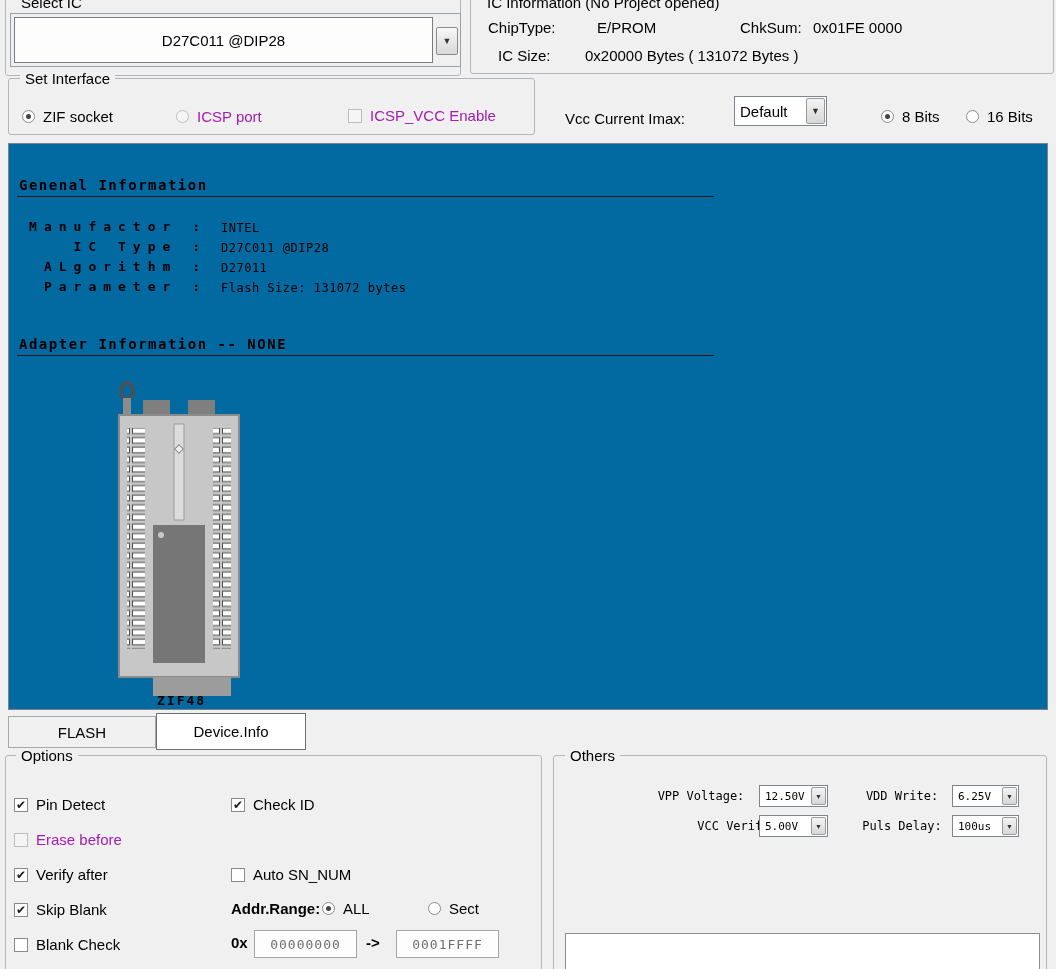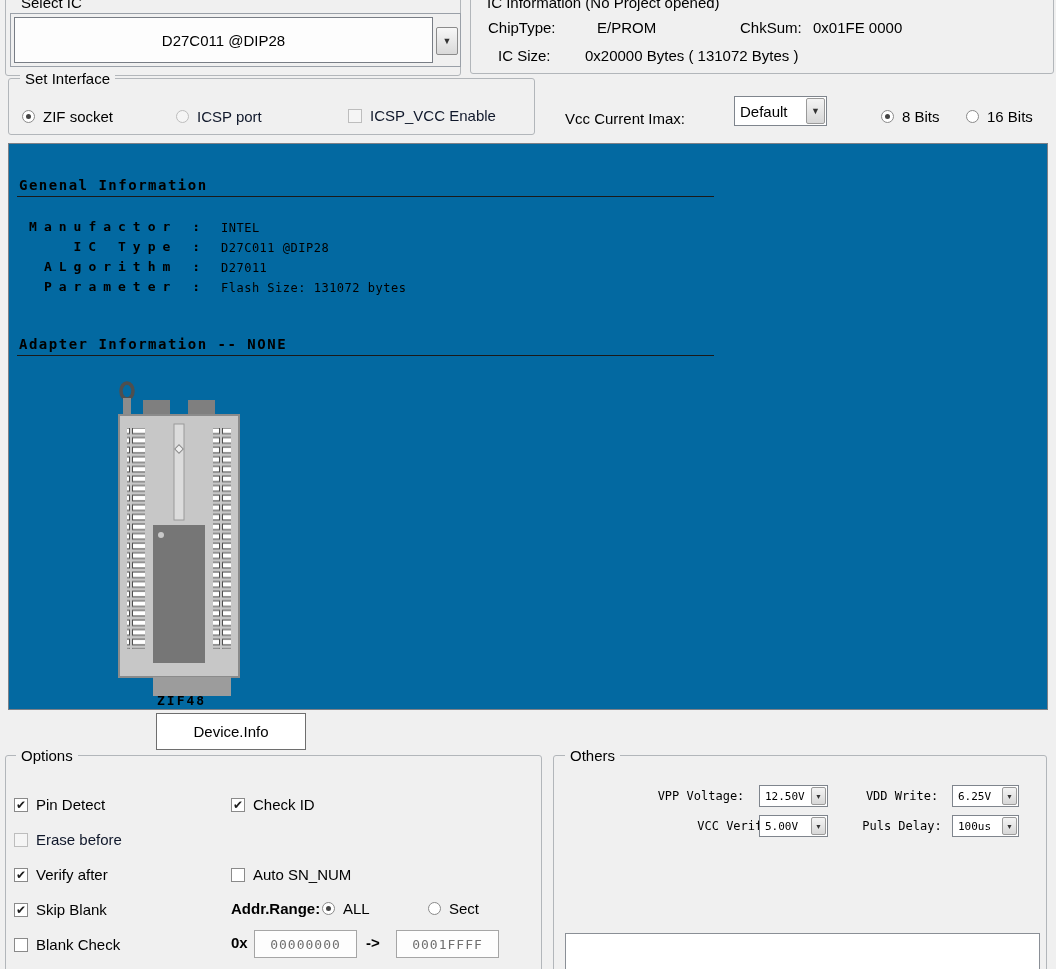--- a/index.html
+++ b/index.html
@@ -19,21 +19,21 @@
   .ctrl-row { position:absolute; display:flex; align-items:center; gap:8px; height:17px; white-space:nowrap; }
   .radio {
     width:13px; height:13px; border:1px solid #8a8a8a; border-radius:50%; background:#fff;
     flex:0 0 auto; display:flex; align-items:center; justify-content:center;
   }
   .radio.on::after { content:""; width:5px; height:5px; border-radius:50%; background:#444; }
   .cb {
     width:14px; height:14px; border:1px solid #8a8a8a; background:#fff; flex:0 0 auto;
     display:flex; align-items:center; justify-content:center; font-size:12px; line-height:1; color:#1c1c1c;
   }
-  .disabled { color:#0f172a; }
+  .disabled { color:#a21caf; }
   .disabled .radio, .disabled .cb { border-color:#bdbdbd; background:#f5f5f5; }
   .dd { position:absolute; background:#fff; border:1px solid #7f858d; display:flex; align-items:center; }
   .dd .val { flex:1; padding-left:5px; overflow:hidden; white-space:nowrap; }
   .dd .ddbtn {
     align-self:stretch; margin:1px; display:flex; align-items:center; justify-content:center;
     background:linear-gradient(#f4f4f4,#d7d7d7); border:1px solid #9a9a9a; border-radius:2px;
   }
   .arrow { font-size:8px; color:#333; line-height:1; }
   .divider { position:absolute; height:1px; background:#1a1a1a; }
   .editbox {
@@ -156,20 +156,23 @@
         <rect x="61" y="46" width="10" height="96" fill="#dcdcdc" stroke="#9a9a9a"></rect>
         <rect x="63" y="68" width="6" height="6" fill="#f0f0f0" stroke="#8a8a8a" transform="rotate(45 66 71)"></rect>
         <rect x="40" y="147" width="52" height="138" fill="#767676"></rect>
         <circle cx="48" cy="157" r="3" fill="#c9c9c9"></circle>
         <rect x="40" y="299" width="78" height="19" fill="#9c9c9c"></rect>
       </svg>
     </div>
     <div class="mono bold" style="position:absolute;left:148px;top:549px;font-size:13px;letter-spacing:2px;">ZIF48</div>
   </div>
 
+  <div class="tab-inactive" style="left:8px;top:716px;width:148px;height:32px;">
+    <span>FLASH</span>
+  </div>
   <div class="tab-active" style="left:156px;top:713px;width:150px;height:37px;">
     <span>Device.Info</span>
   </div>
 
   <div class="group" style="left:5px;top:755px;width:537px;height:228px;"></div>
   <div class="legend" style="left:16px;top:748px;">Options</div>
 
   <div class="ctrl-row" style="left:14px;top:796px;">
     <span class="cb">
         <span>✔</span>

